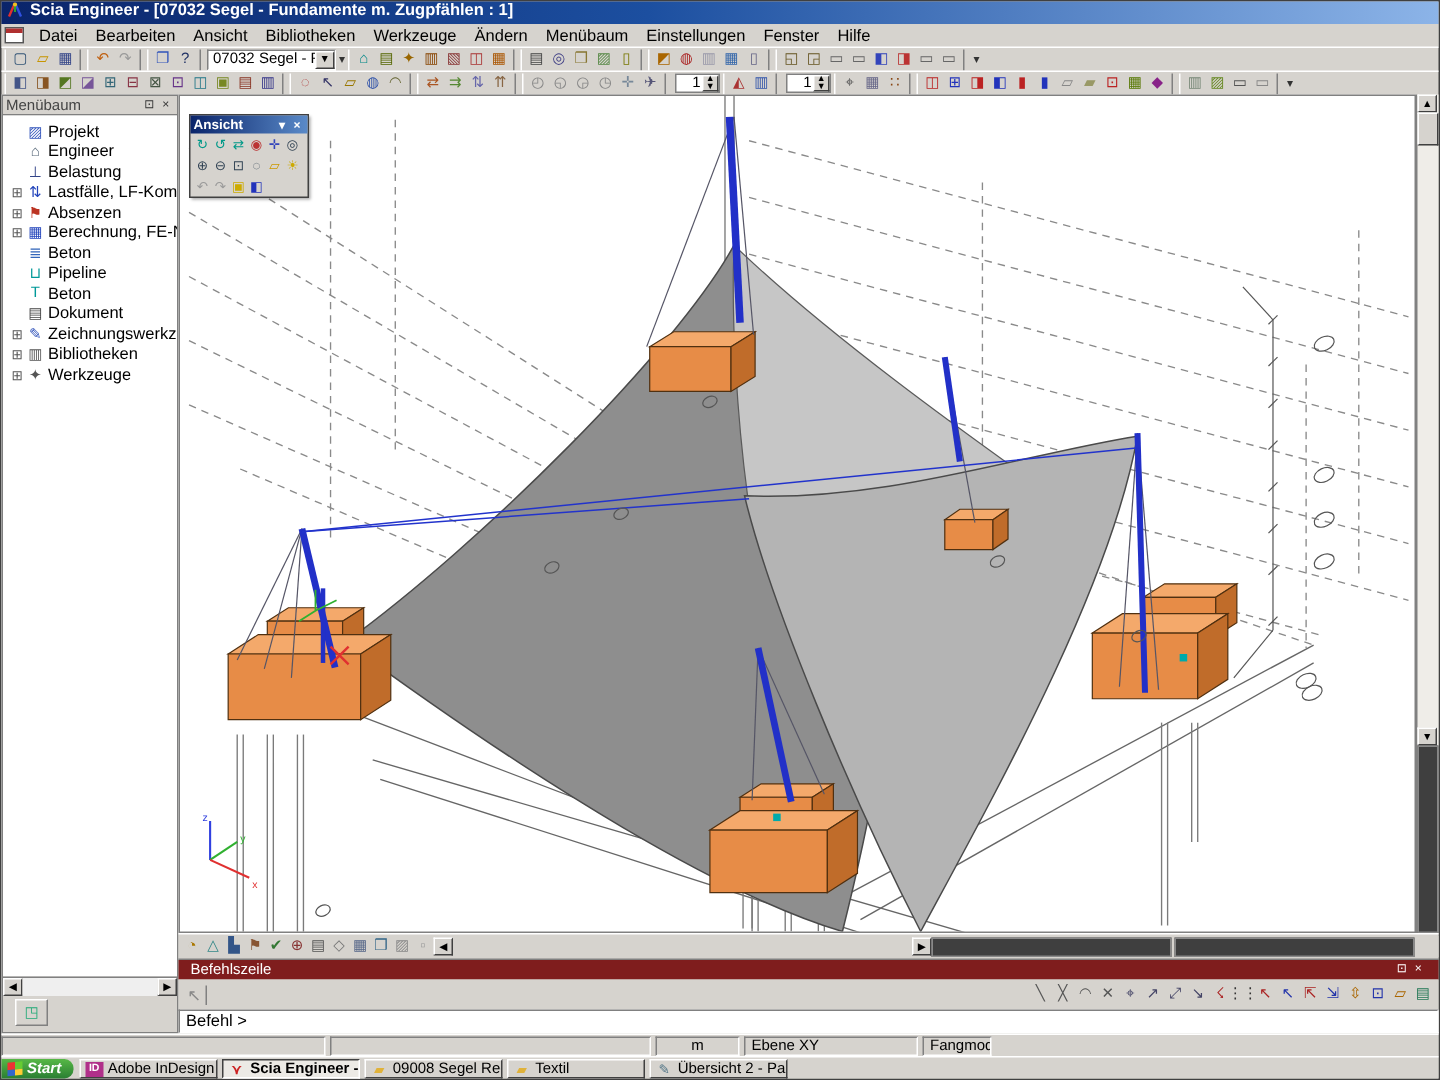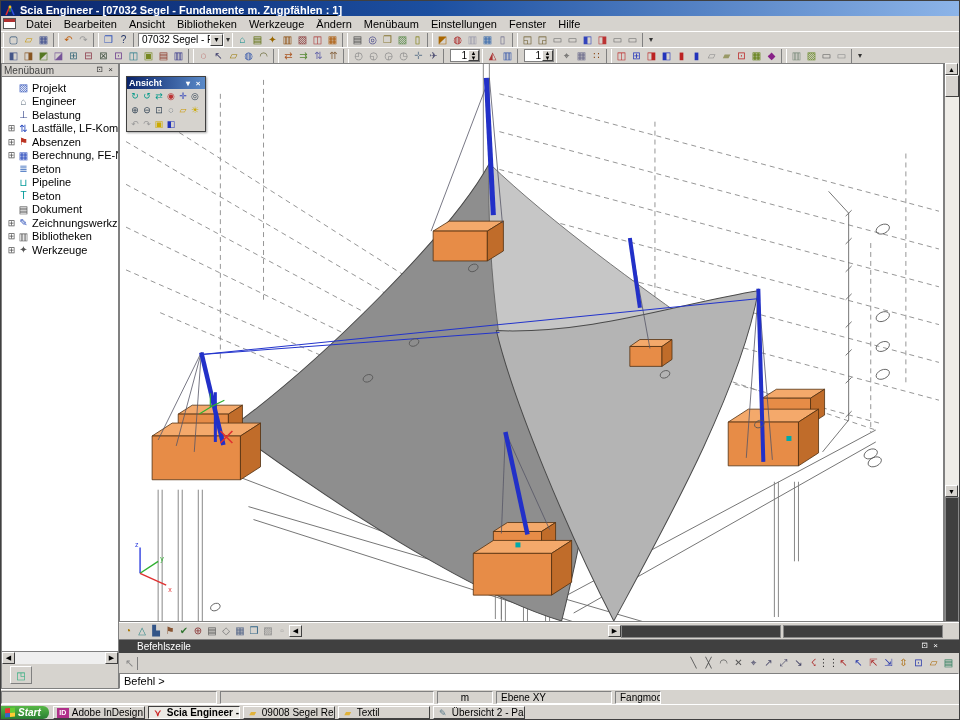--- a/index.html
+++ b/index.html
@@ -2,21 +2,21 @@
 <html><head>
 <meta charset="utf-8">
 <style>
   * { box-sizing: border-box; margin:0; padding:0; }
   html,body { width:960px; height:720px; overflow:hidden; }
   body { font-family:"Liberation Sans",sans-serif; font-size:11px; background:#d6d3ce; color:#000; }
   .app { width:960px; height:720px; display:flex; flex-direction:column; border:1px solid #404040; }
 
   
   .titlebar { height:15px; background:linear-gradient(90deg,#0a246a 0%,#1c4fa0 45%,#8cb4e8 100%);
-    display:flex; align-items:flex-end; padding:0 3px; flex:0 0 auto;text-decoration:underline; }
+    display:flex; align-items:flex-start; padding:0 3px; flex:0 0 auto; }
   .titlebar .ttext { color:#fff; font-weight:bold; font-size:11px; white-space:nowrap; margin-left:4px; }
   .applogo { width:12px; height:11px; flex:0 0 auto; }
 
   
   .menubar { height:15px; display:flex; align-items:center; padding-left:2px; flex:0 0 auto; background:#d6d3ce; }
   .mdiicon { width:13px; height:11px; border:1px solid #555; background:#fff; position:relative; margin-right:4px; }
   .mdiicon:before { content:""; position:absolute; left:0; top:0; right:0; height:3px; background:#b03030; }
   .menubar .mitem { padding:1px 6px; cursor:default; }
 
   
@@ -72,21 +72,21 @@
 
   
   .vpstrip { height:17px; flex:0 0 auto; display:flex; align-items:center; background:#d6d3ce; border-top:1px solid #fff; padding-left:2px; }
   .vpstrip .tbi { width:14px; }
   .stripfill { flex:1; }
   .darkhbar { height:13px; background:#3f3f3f; border:1px solid #888; width:160px; margin-right:2px; }
   .corner { width:14px; height:14px; background:#d6d3ce; }
 
   
   .cmdpanel { flex:0 0 auto; border-top:1px solid #808080; }
-  .cmdhead { height:13px; background:#404040; color:#fff; display:flex; align-items:center; padding:0 18px; font-size:10px; }
+  .cmdhead { height:13px; background:#7f1d1d; color:#fff; display:flex; align-items:center; padding:0 8px; font-size:10px; }
   .cmdhead .ctitle { flex:1; }
   .cmdhead .dockbtn { color:#fff; }
   .cmdtools { height:20px; display:flex; align-items:center; background:#d6d3ce; padding:0 3px; }
   .cmdtools .cursicon { color:#888; font-size:11px; width:16px; border-right:1px solid #808080; text-align:center; }
   .cmdfill { flex:1; }
   .cmdinput { height:16px; background:#fff; border:1px solid; border-color:#808080 #fff #fff #808080; display:flex; align-items:center; padding-left:4px; font-size:11px; }
 
   
   .statusbar { height:15px; flex:0 0 auto; display:flex; align-items:stretch; background:#d6d3ce; border-top:1px solid #fff; padding-top:1px; }
   .scell { border:1px solid; border-color:#808080 #fff #fff #808080; margin-right:3px; display:flex; align-items:center; padding:0 4px; font-size:10px; white-space:nowrap; overflow:hidden; }

